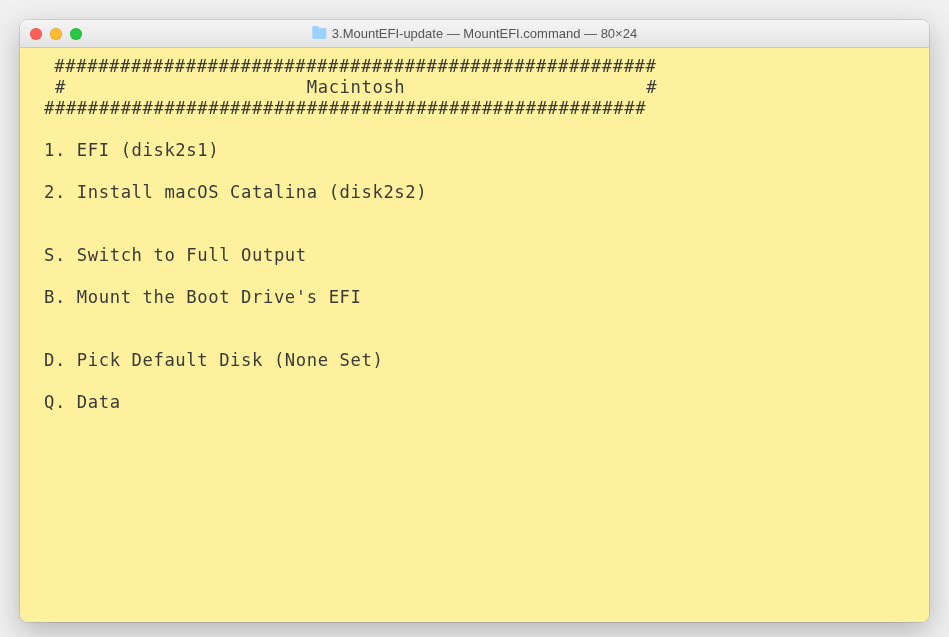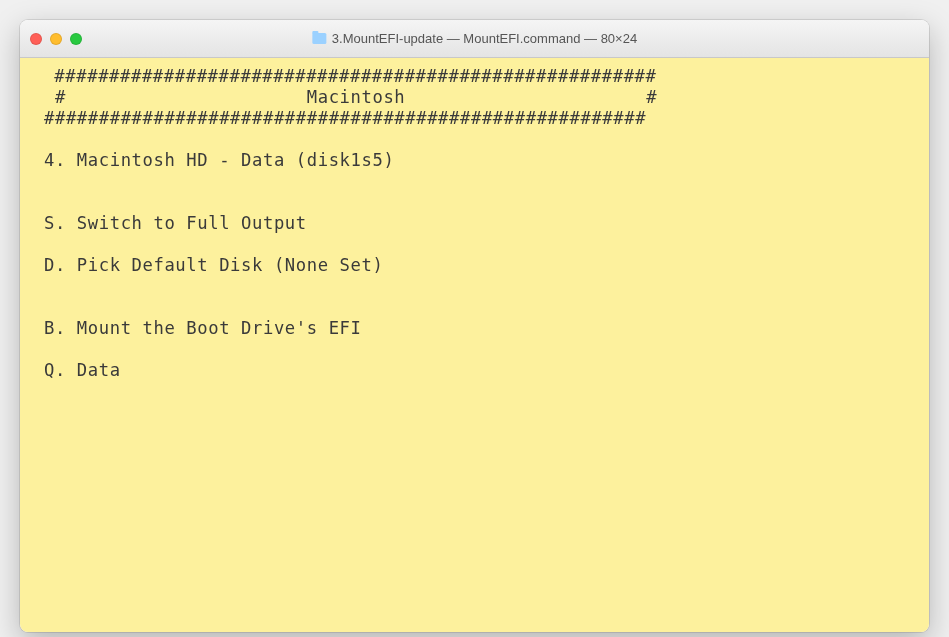--- a/index.html
+++ b/index.html
@@ -16,21 +16,21 @@
       justify-content: center;
     }
     .window {
       width: 909px;
       border-radius: 8px;
       overflow: hidden;
       box-shadow: 0 10px 30px rgba(0,0,0,0.25), 0 0 0 1px rgba(0,0,0,0.1);
       background: #fff;
     }
     .titlebar {
-      height: 38px;
+      height: 28px;
       background: linear-gradient(to bottom, #f5f5f5, #e4e4e4);
       border-bottom: 1px solid #c8c8c8;
       display: flex;
       align-items: center;
       padding: 0 10px;
       position: relative;
     }
     .traffic-lights {
       display: flex;
       gap: 8px;
@@ -94,23 +94,24 @@
       <div class="traffic-light tl-close"></div>
       <div class="traffic-light tl-min"></div>
       <div class="traffic-light tl-max"></div>
     </div>
     <div class="title-wrap">
       <span class="folder-icon"></span>
       <span>3.MountEFI-update — MountEFI.command — 80×24</span>
     </div>
   </div>
   <div class="terminal"><div class="hash-line-indented">#######################################################</div><div> #                      Macintosh                      #</div><div>#######################################################</div>
-<div>4. Macintosh HD - Data (disk1s5)</div>
+<div>1. EFI (disk2s1)</div>
+<div>2. Install macOS Catalina (disk2s2)</div>
 
 <div>S. Switch to Full Output</div>
+<div>B. Mount the Boot Drive's EFI</div>
+
 <div>D. Pick Default Disk (None Set)</div>
-
-<div>B. Mount the Boot Drive's EFI</div>
 <div>Q. Data</div>
 
 
 </div>
 </div>
 
 </body></html>

